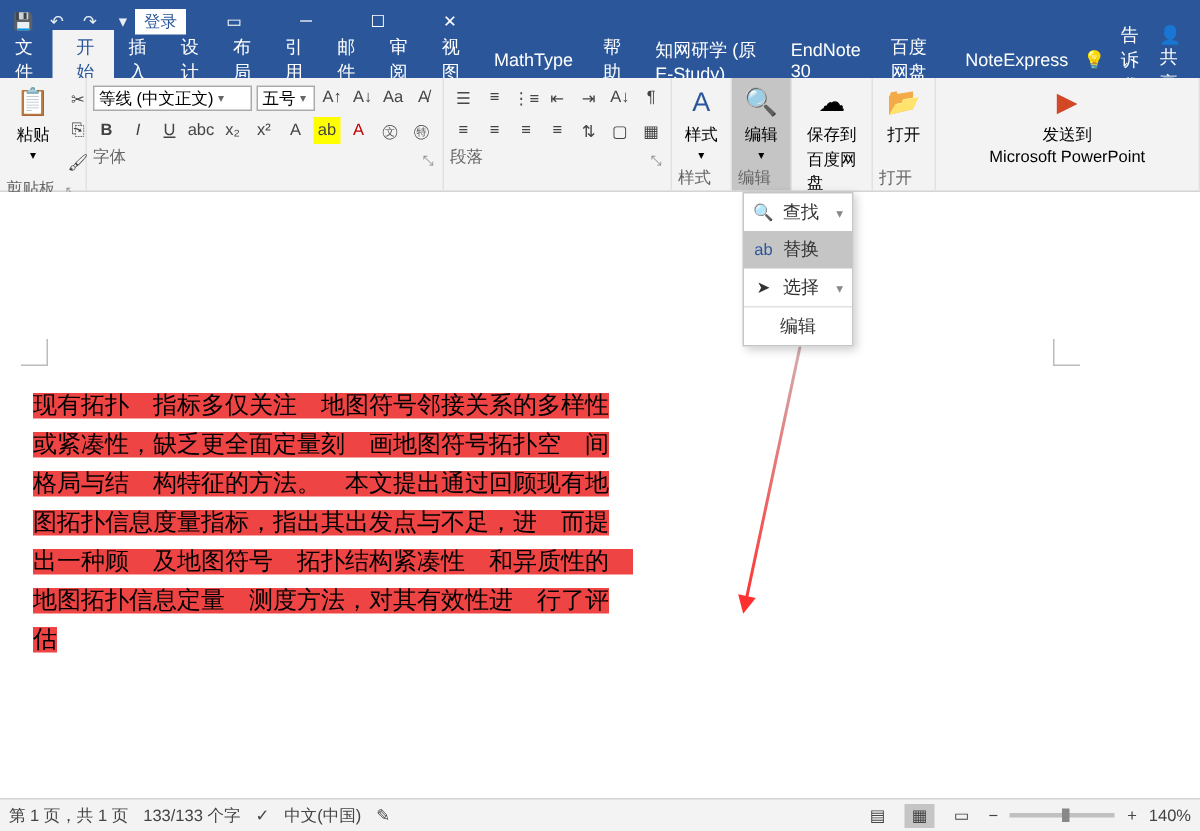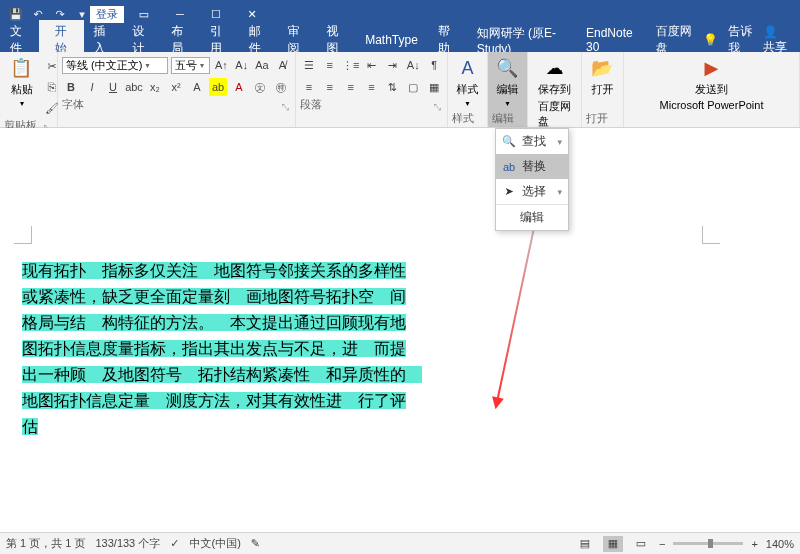--- a/index.html
+++ b/index.html
@@ -2,21 +2,21 @@
 <html><head>
 <meta charset="utf-8">
 <style>
 * { margin: 0; padding: 0; box-sizing: border-box; font-family: "Microsoft YaHei", sans-serif; }
 body { width: 800px; height: 554px; background: #fff; overflow: hidden; position: relative; }
 
 .titlebar { height: 28px; background: #2b579a; display: flex; align-items: center; color: #fff; font-size: 11px; }
 .qat { display: flex; align-items: center; gap: 6px; padding-left: 8px; }
 .qat-icon { width: 16px; height: 16px; display: flex; align-items: center; justify-content: center; opacity: 0.9; font-size: 11px; }
 .title-center { flex: 1; text-align: center; }
-.titlebar-right { display: flex; align-items: center; gap: 4px; padding-right: 4px; }
+.titlebar-right { display: flex; align-items: center; gap: 16px; padding-right: 4px; }
 .login-btn { background: #fff; color: #2b579a; padding: 1px 6px; font-size: 11px; border: none; }
 .win-btn { width: 32px; height: 22px; display: flex; align-items: center; justify-content: center; font-size: 11px; }
 
 .tabbar { height: 24px; background: #2b579a; display: flex; align-items: center; color: #fff; font-size: 12px; }
 .tab { padding: 3px 10px; cursor: pointer; }
 .tab.active { background: #f3f3f3; color: #2b579a; padding-left: 16px; }
 .tabbar-right { margin-left: auto; display: flex; align-items: center; padding-right: 8px; gap: 10px; }
 .lightbulb { color: #ffd965; }
 
 .ribbon { height: 76px; background: #f3f3f3; border-bottom: 1px solid #d4d4d4; display: flex; position: relative; }
@@ -47,21 +47,21 @@
 .menu-item { display: flex; align-items: center; gap: 6px; padding: 4px 6px; font-size: 12px; color: #333; }
 .menu-item.highlighted { background: #c5c5c5; }
 .menu-item .mi-icon { width: 14px; text-align: center; font-size: 11px; }
 .menu-item .mi-arrow { margin-left: auto; font-size: 9px; color: #888; }
 
 .doc-area { position: absolute; top: 128px; left: 0; right: 0; bottom: 22px; background: #fff; overflow: hidden; }
 .page-corner { position: absolute; width: 18px; height: 18px; }
 .page-corner.tl { top: 98px; left: 14px; border-left: 1px solid #bbb; border-top: 1px solid #bbb; transform: rotate(180deg); }
 .page-corner.tr { top: 98px; right: 80px; border-right: 1px solid #bbb; border-top: 1px solid #bbb; transform: rotate(180deg); }
 .selected-text { position: absolute; top: 130px; left: 22px; width: 396px; font-size: 16px; line-height: 26px; color: #000; }
-.selected-text span { background: #5eead4; }
+.selected-text span { background: #ef4444; }
 
 .annotation-arrow { position: absolute; top: 195px; left: 540px; width: 2px; height: 215px; background: linear-gradient(to bottom, #c8c8c8, #ff3030); transform: rotate(12deg); transform-origin: top center; z-index: 50; pointer-events: none; }
 .annotation-arrow::after { content: ""; position: absolute; bottom: -4px; left: -5px; border-left: 6px solid transparent; border-right: 6px solid transparent; border-top: 12px solid #ff3030; }
 
 .statusbar { position: absolute; bottom: 0; left: 0; right: 0; height: 22px; background: #f3f3f3; border-top: 1px solid #d4d4d4; display: flex; align-items: center; font-size: 11px; color: #444; padding: 0 6px; gap: 10px; }
 .statusbar .sb-right { margin-left: auto; display: flex; align-items: center; gap: 8px; }
 .view-btn { width: 20px; height: 16px; display: flex; align-items: center; justify-content: center; border: 1px solid transparent; }
 .zoom-slider { width: 70px; height: 3px; background: #c0c0c0; position: relative; }
 .zoom-slider .thumb { position: absolute; top: -3px; left: 50%; width: 5px; height: 9px; background: #888; }
 </style>
@@ -92,20 +92,21 @@
   <div class="tab">布局</div>
   <div class="tab">引用</div>
   <div class="tab">邮件</div>
   <div class="tab">审阅</div>
   <div class="tab">视图</div>
   <div class="tab">MathType</div>
   <div class="tab">帮助</div>
   <div class="tab">知网研学 (原E-Study)</div>
   <div class="tab">EndNote 30</div>
   <div class="tab">百度网盘</div>
+  <div class="tab">NoteExpress</div>
   <div class="tabbar-right">
     <span class="lightbulb">💡</span>
     <span>告诉我</span>
     <span>👤 <span>共享</span></span>
   </div>
 </div>
 
 <div class="ribbon">
 
   <div class="ribbon-group clipboard-group">

